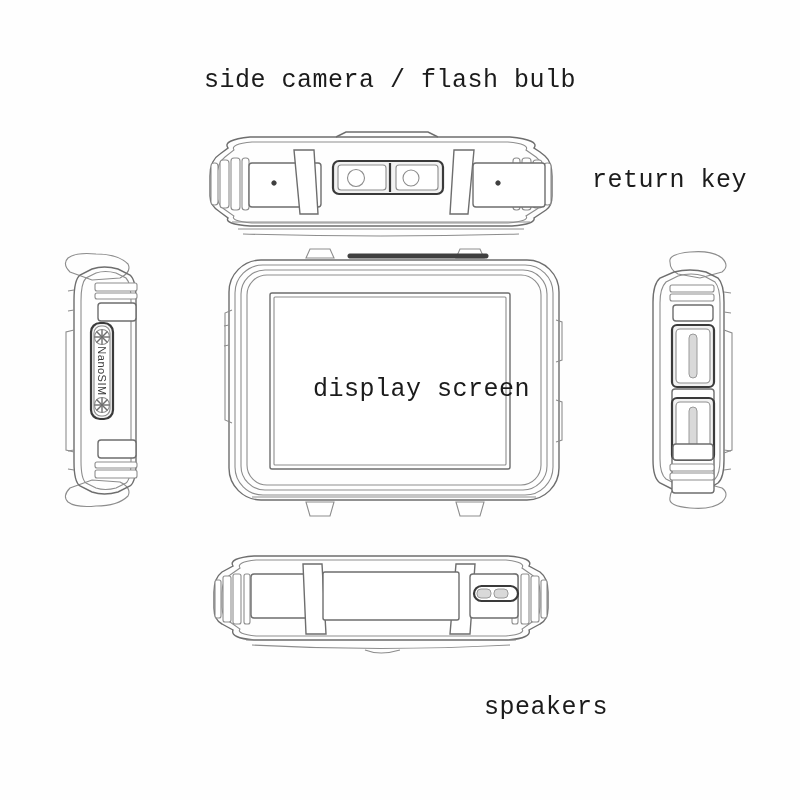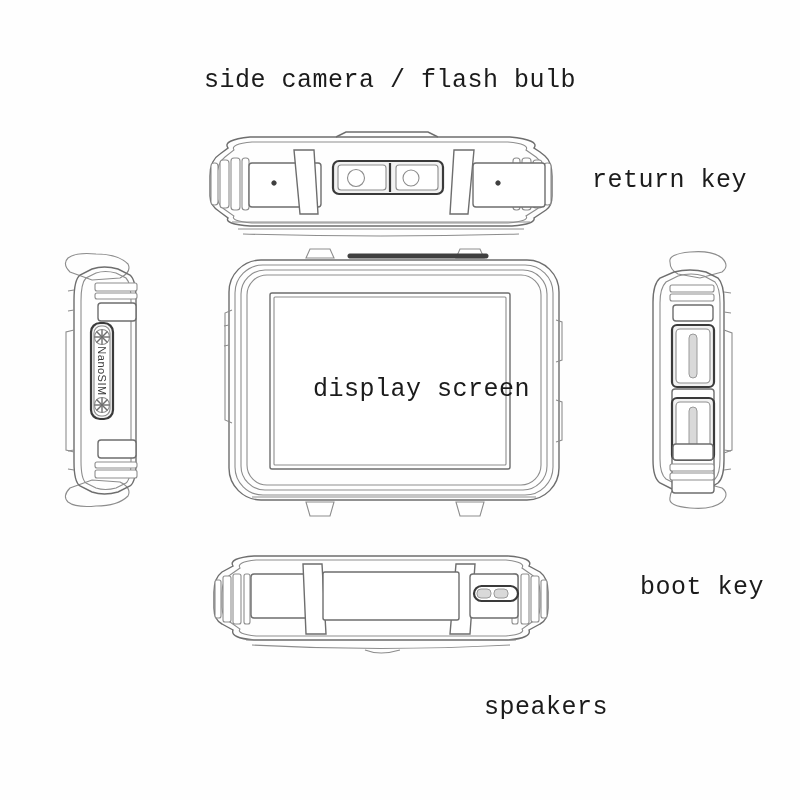--- a/index.html
+++ b/index.html
@@ -59,21 +59,20 @@
 </style>
 </head>
 <body>
 
 <div id="stage">
 
   <div class="label" id="lbl-topstrip"></div>
 
   <div class="label" id="lbl-top-cam">side camera / flash bulb</div>
   <div class="label" id="lbl-return">return key</div>
-  <div class="label" id="lbl-boot">boot key</div>
   <div class="label" id="lbl-speakers">speakers</div>
 
   <svg width="800" height="800">
     <g>
 
       <path class="ln" d="M228 148 Q222 140 250 137 L510 137 Q540 140 534 148
                L540 152 L545 156 Q552 162 552 176 L552 196 Q552 206 546 210
                L540 214 L534 218 Q536 224 512 226 L250 226 Q224 224 228 218
                L220 212 Q210 206 210 196 L210 176 Q210 160 220 154 Z"></path>
 

